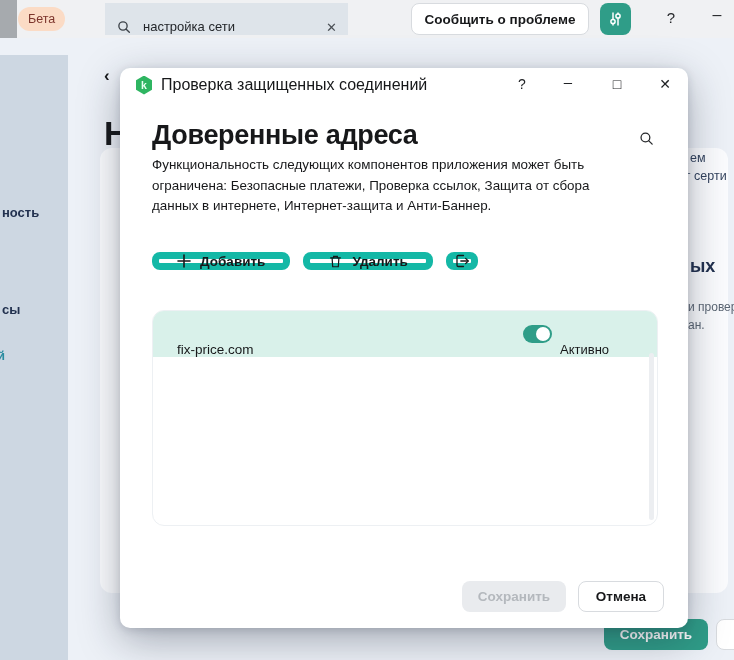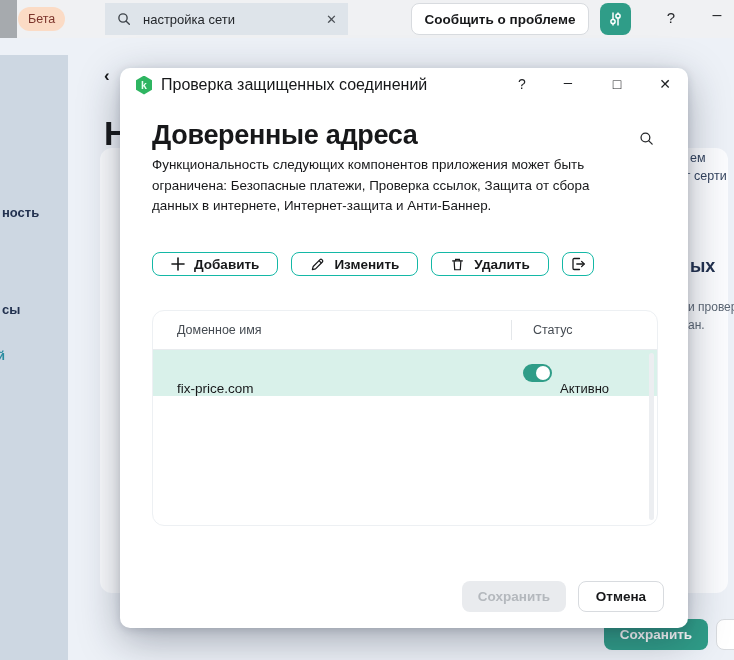--- a/index.html
+++ b/index.html
@@ -5,21 +5,21 @@
   html,body{margin:0;padding:0;}
   .screen{position:relative;width:734px;height:660px;background:#edf1f7;overflow:hidden;
           font-family:"Liberation Sans",sans-serif;color:#17181a;}
 
   
   .topbar{position:absolute;left:0;top:0;width:734px;height:38px;background:#f0f1f3;padding-left:6px;}
   .left-strip{position:absolute;left:0;top:0;width:17px;height:38px;background:#a6aaae;}
   .beta{position:absolute;left:18px;top:7px;height:24px;padding:0 10px;border-radius:12px;
         background:#fbdbc5;color:#7d352c;font-size:12.5px;display:flex;align-items:center;}
   .search{position:absolute;left:105px;top:3px;width:243px;height:32px;background:#dee4ea;
-          border-radius:0;display:flex;align-items:center;padding:0 11px;box-sizing:border-box;}
+          border-radius:0;display:flex;align-items:flex-end;padding:0 11px;box-sizing:border-box;}
   .search input{flex:1;margin-left:9px;border:none;background:transparent;outline:none;
           font-family:inherit;font-size:13px;color:#23262a;}
   .xglyph{font-size:13px;color:#4a4f55;cursor:pointer;}
   .report-btn{position:absolute;left:411px;top:3px;width:178px;height:32px;background:#fff;
           border:1px solid #d8dbdf;border-radius:8px;font-weight:700;font-size:13.5px;
           display:flex;align-items:center;justify-content:center;box-sizing:border-box;cursor:pointer;}
   .settings-btn{position:absolute;left:600px;top:3px;width:31px;height:32px;background:#2f9d88;
           border-radius:8px;display:flex;align-items:center;justify-content:center;cursor:pointer;}
   .top-help{position:absolute;left:662px;top:9px;width:18px;text-align:center;font-size:15px;color:#26282b;}
   .top-min{position:absolute;left:708px;top:6px;width:18px;text-align:center;font-size:16px;color:#26282b;}
@@ -52,21 +52,21 @@
         background:#2eb561;color:#eafff2;font-size:10.5px;font-weight:700;display:flex;
         align-items:center;justify-content:center;line-height:1;}
   .dlg-title{margin-left:9px;font-size:16px;color:#17181a;}
   .ctl{position:absolute;top:8px;width:20px;text-align:center;color:#202225;cursor:pointer;}
   .ctl-help{left:392px;font-size:14px;} .ctl-min{left:438px;font-size:15px;top:5px;}
   .ctl-max{left:487px;font-size:14px;} .ctl-close{left:535px;font-size:14px;}
   .dlg-h1{position:absolute;left:32px;top:52px;font-size:27px;font-weight:700;letter-spacing:-.3px;}
   .dlg-search{position:absolute;left:518px;top:62px;cursor:pointer;}
   .dlg-desc{position:absolute;left:32px;top:87px;width:484px;font-size:13.4px;line-height:20.5px;color:#17181a;}
   .dlg-actions{position:absolute;left:32px;top:184px;display:flex;gap:13px;}
-  .act-btn{height:24px;border:1px solid #14b8a6;border-radius:8px;background:#fff;display:flex;
+  .act-btn{height:18px;border:7px solid #14b8a6;border-radius:8px;background:#fff;display:flex;
            align-items:center;gap:9px;padding:0 18px;font-size:13.5px;font-weight:700;
            box-sizing:border-box;cursor:pointer;}
   .act-export{width:32px;padding:0;justify-content:center;}
   .dlg-table{position:absolute;left:32px;top:242px;width:506px;height:216px;border:1px solid #edf0f3;
              border-radius:12px;box-sizing:border-box;overflow:hidden;background:#fff;}
   .tbl-head{height:38px;display:flex;align-items:center;border-bottom:1px solid #e8ebee;position:relative;}
   .th-domain{padding-left:24px;font-size:12.5px;color:#454b52;}
   .th-sep{position:absolute;left:358px;top:9px;height:20px;width:1px;background:#e4e7ea;}
   .th-status{position:absolute;left:380px;font-size:12.5px;color:#454b52;}
   .tbl-row{height:46px;background:#d9f1ea;display:flex;align-items:flex-end;position:relative;cursor:pointer;}
@@ -156,54 +156,40 @@
         <span>
           <svg width="14" height="14" viewBox="0 0 14 14" stroke="#17181a" stroke-width="1.6" stroke-linecap="round">
               <line x1="7" y1="1" x2="7" y2="13"></line>
               <line x1="1" y1="7" x2="13" y2="7"></line>
             </svg>
         </span>
         <span>Добавить</span>
       </div>
       <div class="act-btn">
         <span>
-          <svg width="15" height="15" viewBox="0 0 16 16" fill="none" stroke="#17181a" stroke-width="1.3" stroke-linejoin="round">
-              <path d="M2.5 13.5l.9-3.4 7.3-7.3c.55-.55 1.45-.55 2 0l.5.5c.55.55.55 1.45 0 2l-7.3 7.3-3.4.9z"></path>
-              <path d="M9.6 3.9l2.5 2.5"></path>
-            </svg>
-        </span>
-        <span>Изменить</span>
-      </div>
-      <div class="act-btn">
-        <span>
           <svg width="15" height="15" viewBox="0 0 16 16" fill="none" stroke="#17181a" stroke-width="1.3" stroke-linecap="round">
               <path d="M2.8 4.2h10.4"></path>
               <path d="M6 4V2.6h4V4"></path>
               <path d="M4.4 4.4l.6 9.2h6l.6-9.2"></path>
             </svg>
         </span>
         <span>Удалить</span>
       </div>
       <div class="act-btn act-export">
         <span>
           <svg width="16" height="16" viewBox="0 0 16 16" fill="none" stroke="#17181a" stroke-width="1.3" stroke-linecap="round" stroke-linejoin="round">
               <path d="M9.5 2.5H4.2c-.7 0-1.2.5-1.2 1.2v8.6c0 .7.5 1.2 1.2 1.2h5.3"></path>
               <path d="M6.8 8h7.2"></path>
               <path d="M11.6 5.4L14.2 8l-2.6 2.6"></path>
             </svg>
         </span>
       </div>
     </div>
 
     <div class="dlg-table">
-      <div class="tbl-head">
-        <span class="th-domain">Доменное имя</span>
-        <span class="th-sep"></span>
-        <span class="th-status">Статус</span>
-      </div>
       <div class="tbl-row">
         <span class="td-domain">fix-price.com</span>
         <span class="toggle"></span>
         <span class="td-status">Активно</span>
       </div>
       <div class="tbl-scroll"></div>
     </div>
 
     <div class="dlg-footer">
       <div class="btn btn-save-disabled">Сохранить</div>

